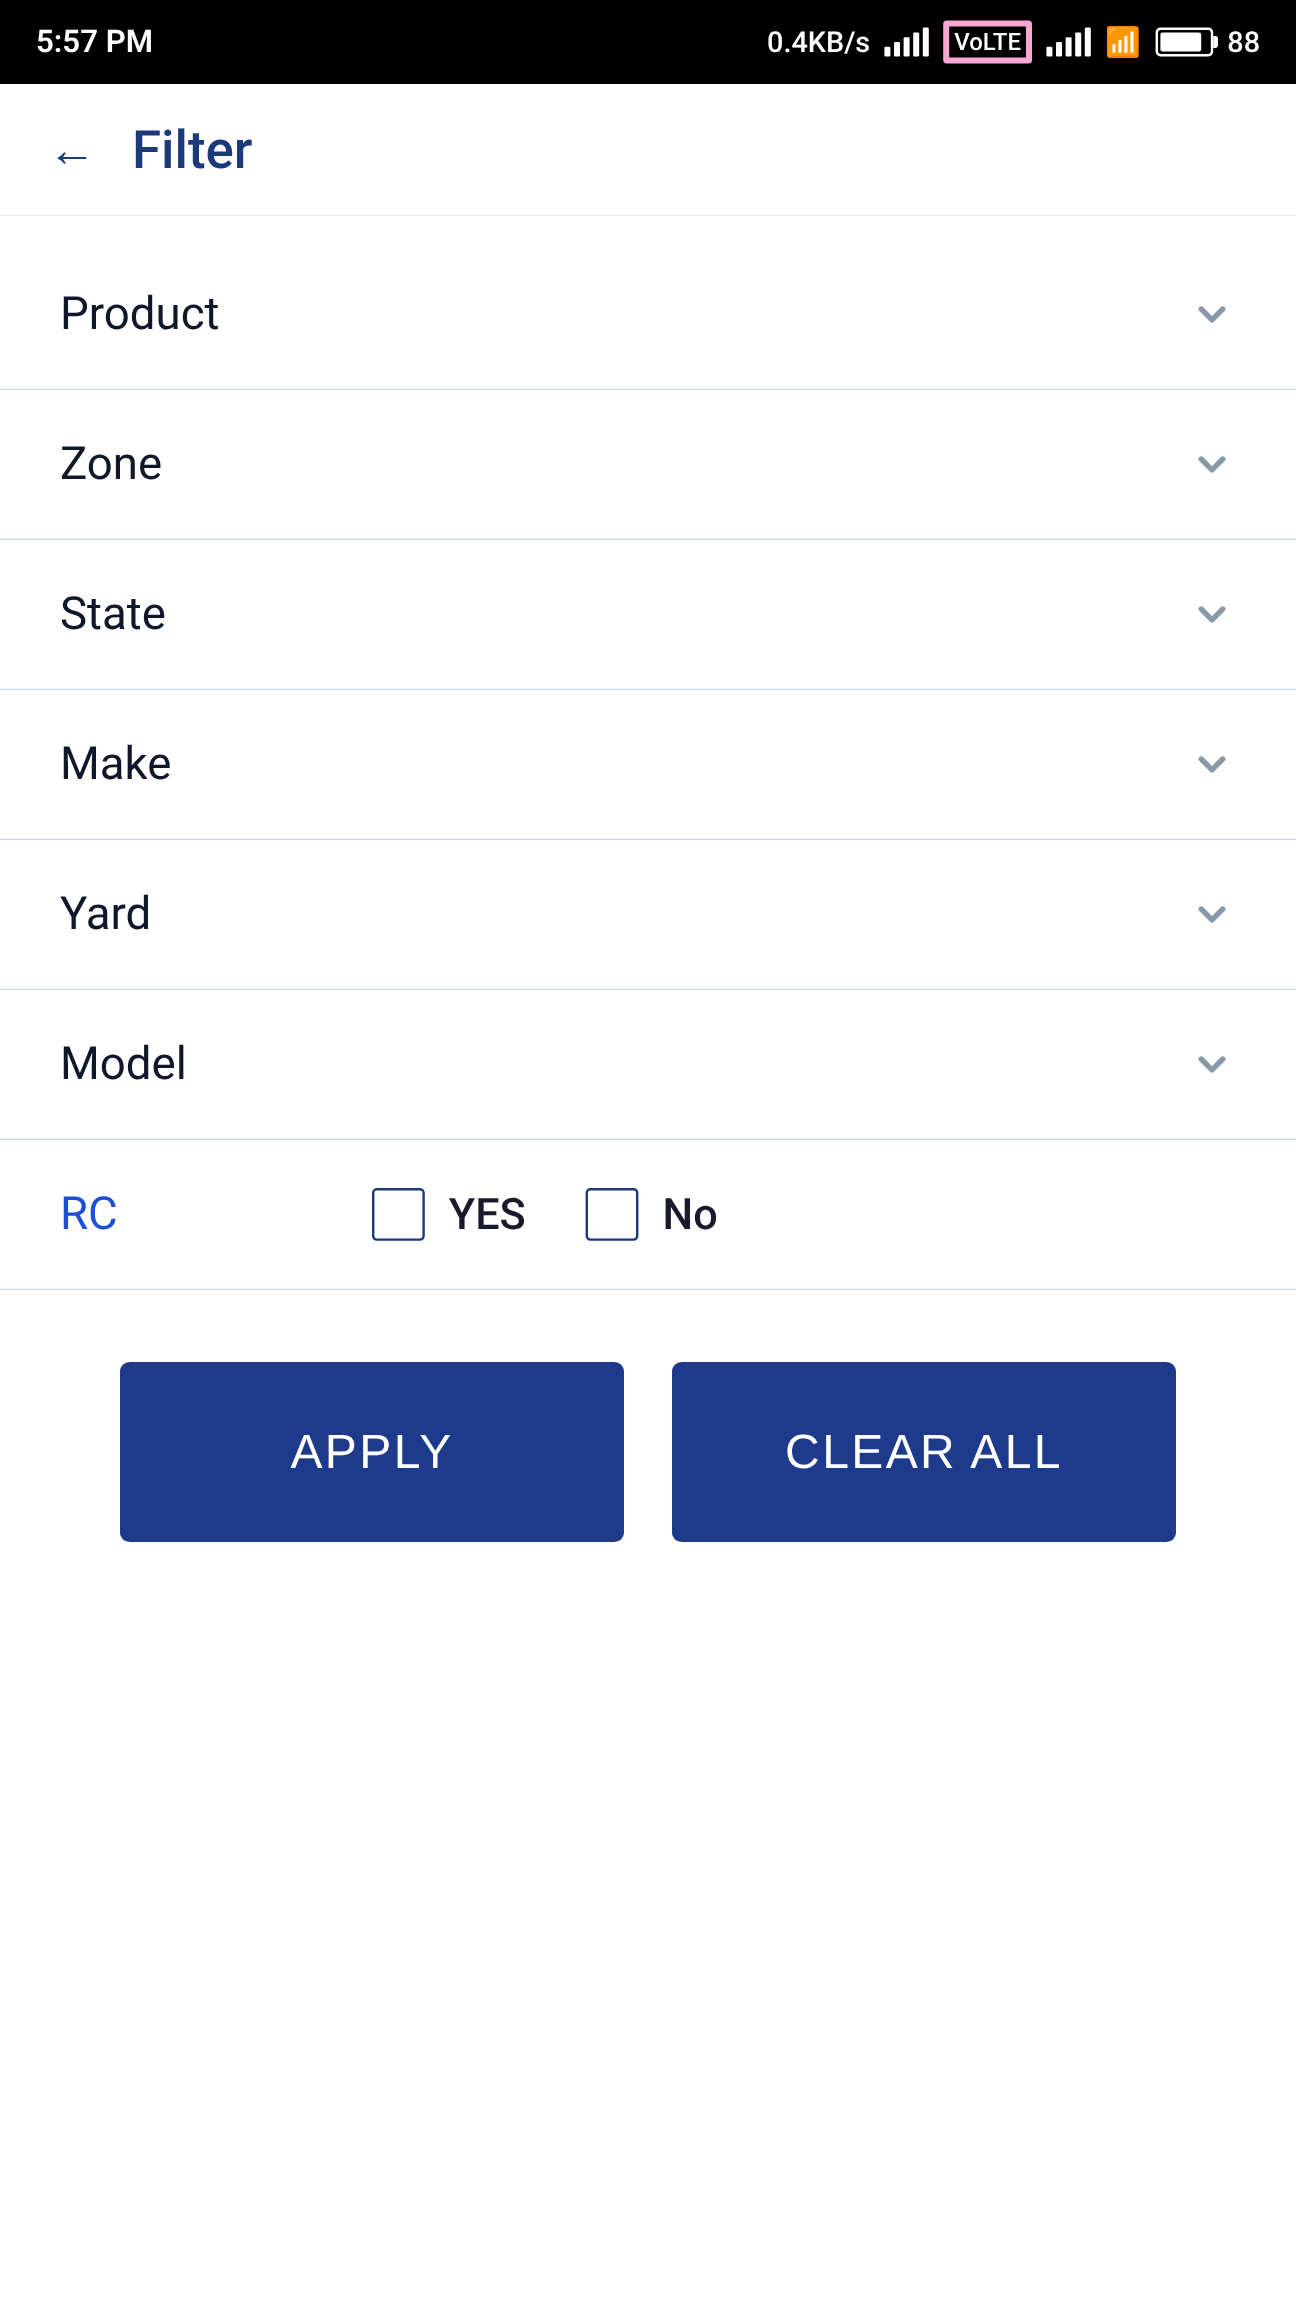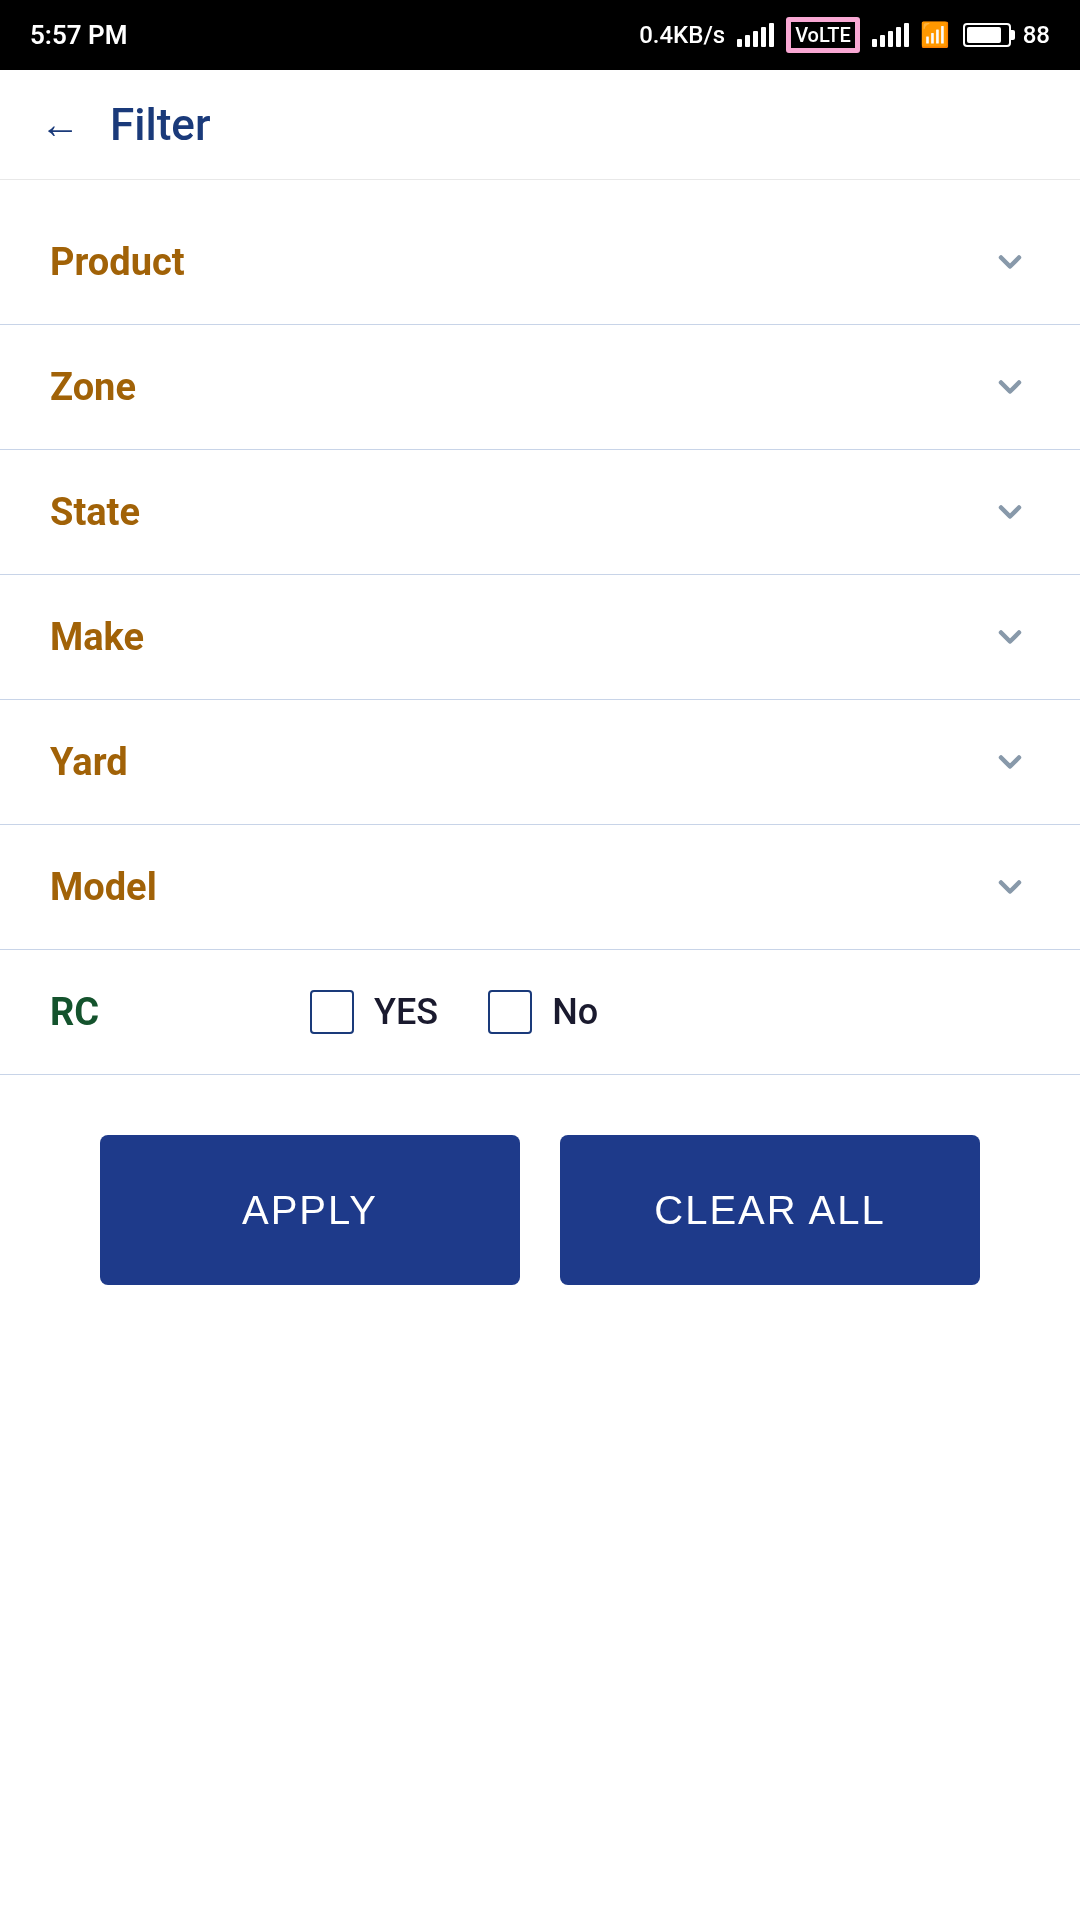--- a/index.html
+++ b/index.html
@@ -127,22 +127,22 @@
       display: flex;
       align-items: center;
       justify-content: space-between;
       padding: 40px 50px;
       border-bottom: 1.5px solid #c8d4e8;
       cursor: pointer;
     }
 
     .dropdown-label {
       font-size: 38px;
-      color: #a16207;
-      font-weight: 700;
+      color: #0f172a;
+      font-weight: 400;
     }
 
     .chevron-down {
       width: 40px;
       height: 40px;
       display: flex;
       align-items: center;
       justify-content: center;
       color: #8899aa;
     }
@@ -161,22 +161,22 @@
     .rc-row {
       display: flex;
       align-items: center;
       padding: 40px 50px;
       gap: 40px;
       border-bottom: 1.5px solid #c8d4e8;
     }
 
     .rc-label {
       font-size: 38px;
-      color: #14532d;
-      font-weight: 700;
+      color: #1d4ed8;
+      font-weight: 400;
       min-width: 120px;
     }
 
     .checkbox-group {
       display: flex;
       align-items: center;
       gap: 50px;
       margin-left: 100px;
     }
 

